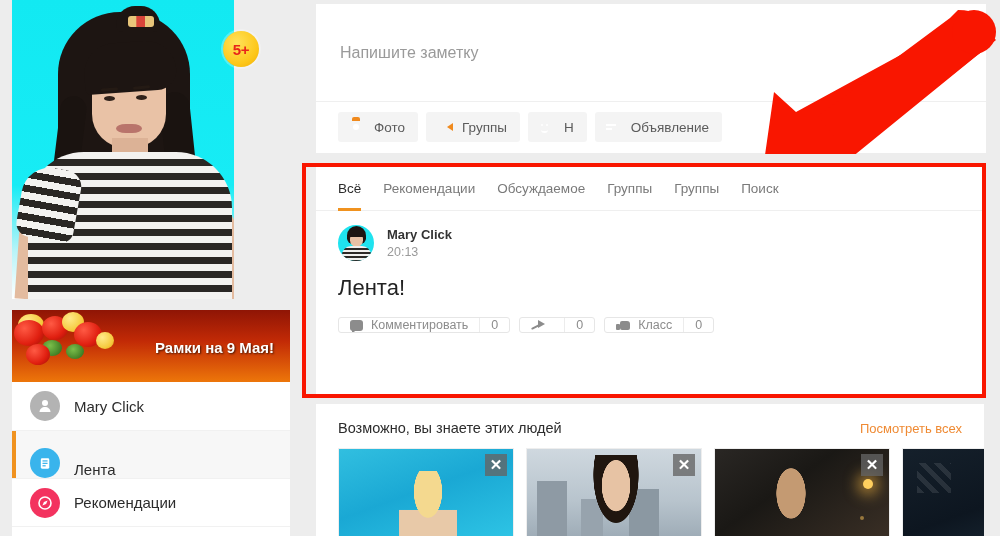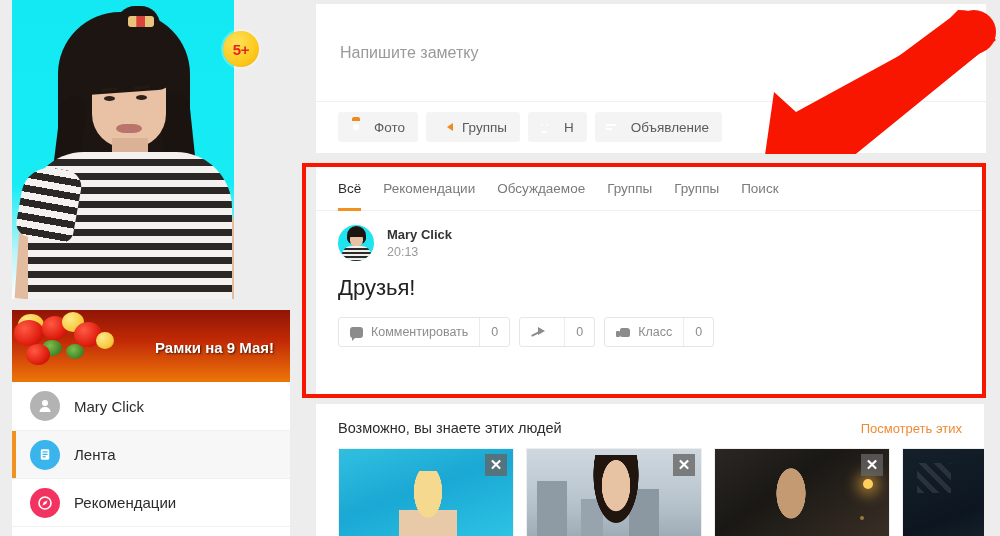--- a/index.html
+++ b/index.html
@@ -139,21 +139,21 @@
   .nav-card {
     position: absolute; left: 12px; top: 382px;
     width: 278px; height: 154px;
     background: #ffffff;
   }
   .nav-item {
     position: relative; display: flex; align-items: center;
     height: 48px; padding-left: 18px; gap: 14px;
   }
   .nav-item + .nav-item { border-top: 1px solid #f1f1f1; }
-  .nav-item.active { background: #f7f7f7; }
+  .nav-item.active { background: #f7f7f7; align-items: flex-end; }
   .nav-item.active::before {
     content: ""; position: absolute; left: 0; top: 0; bottom: 0;
     width: 4px; background: #f0921f;
   }
   .nav-icon {
     width: 30px; height: 30px; border-radius: 50%;
     display: flex; align-items: center; justify-content: center;
     flex: 0 0 30px; color: #fff;
   }
   .nav-icon.gray { background: #b3b3b3; }
@@ -289,21 +289,21 @@
     position:absolute; left:4px; top:21px; width:29px; height:16px;
     background: repeating-linear-gradient(to bottom,#f1f0ee 0px,#f1f0ee 2px,#2c2926 2px,#2c2926 4px);
     border-radius: 9px 9px 0 0;
   }
   .post-author { font-size: 13px; font-weight: bold; color: #333; }
   .post-time { font-size: 12.5px; color: #9a9a9a; margin-top: 3px; }
   .post-text { font-size: 22px; color: #222; padding: 14px 22px 0 22px; }
   .post-actions { display: flex; gap: 9px; padding: 16px 22px 0 22px; }
   .pa-btn {
     display: flex; align-items: stretch; border: 1px solid #e6e6e6;
-    border-radius: 3px; height: 30px; background: #fff; overflow: hidden;
+    border-radius: 3px; height: 16px; background: #fff; overflow: hidden;
   }
   .pa-main {
     display: flex; align-items: center; gap: 8px; padding: 0 11px;
     font-size: 12.5px; color: #8c8c8c;
   }
   .pa-count {
     display: flex; align-items: center; padding: 0 11px;
     border-left: 1px solid #ececec; font-size: 12.5px; color: #8c8c8c;
   }
   .ic-comment {
@@ -550,21 +550,21 @@
             <div class="av-face"></div>
           <div class="av-fringe"></div>
             <div class="av-body"></div>
         </div>
         <div>
           <div class="post-author">Mary Click</div>
           <div class="post-time">20:13</div>
         </div>
       </div>
 
-      <div class="post-text">Друзья!</div>
+      <div class="post-text">Лента!</div>
 
       <div class="post-actions">
 
         <div class="pa-btn">
           <span class="pa-main">
             <span class="ic-comment"></span>
             <span>Комментировать</span>
           </span>
           <span class="pa-count">0</span>
         </div>
@@ -584,21 +584,21 @@
           </span>
           <span class="pa-count">0</span>
         </div>
 
       </div>
     </div>
 
     <div class="sugg-card">
       <div class="sugg-head">
         <span class="sugg-title">Возможно, вы знаете этих людей</span>
-        <span class="sugg-link">Посмотреть этих</span>
+        <span class="sugg-link">Посмотреть всех</span>
       </div>
       <div class="sugg-row">
 
         <div class="sugg-card-item">
           <div class="sugg-img img-pool"></div>
           <div class="close-x">✕</div>
         </div>
 
         <div class="sugg-card-item">
           <div class="sugg-img img-city"></div>

